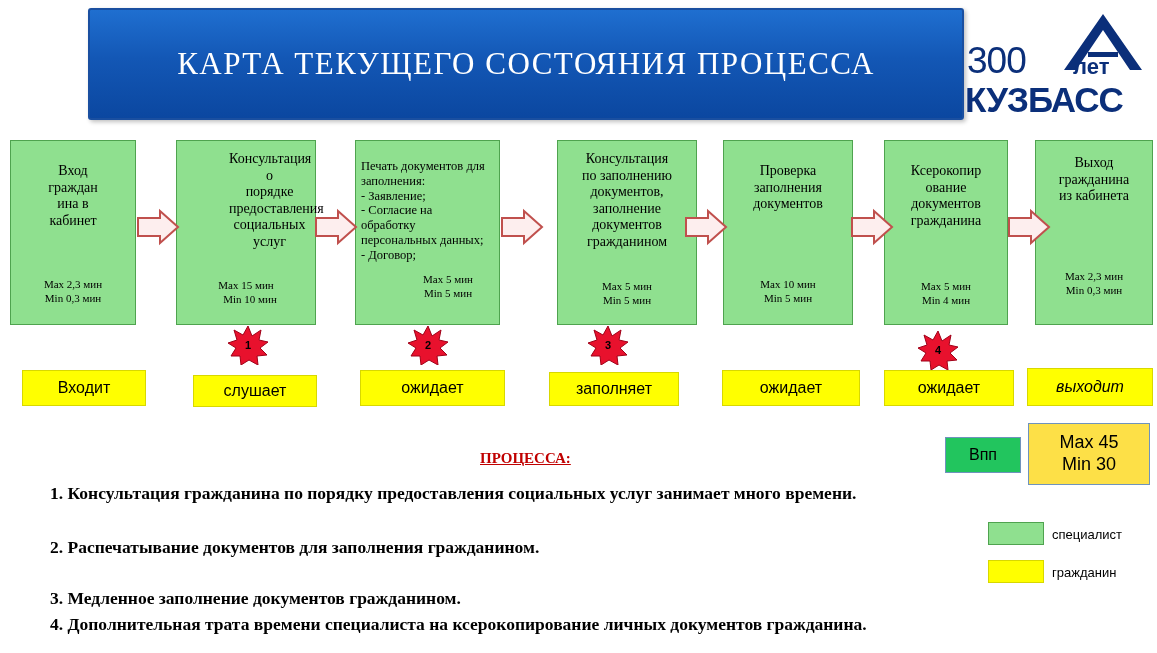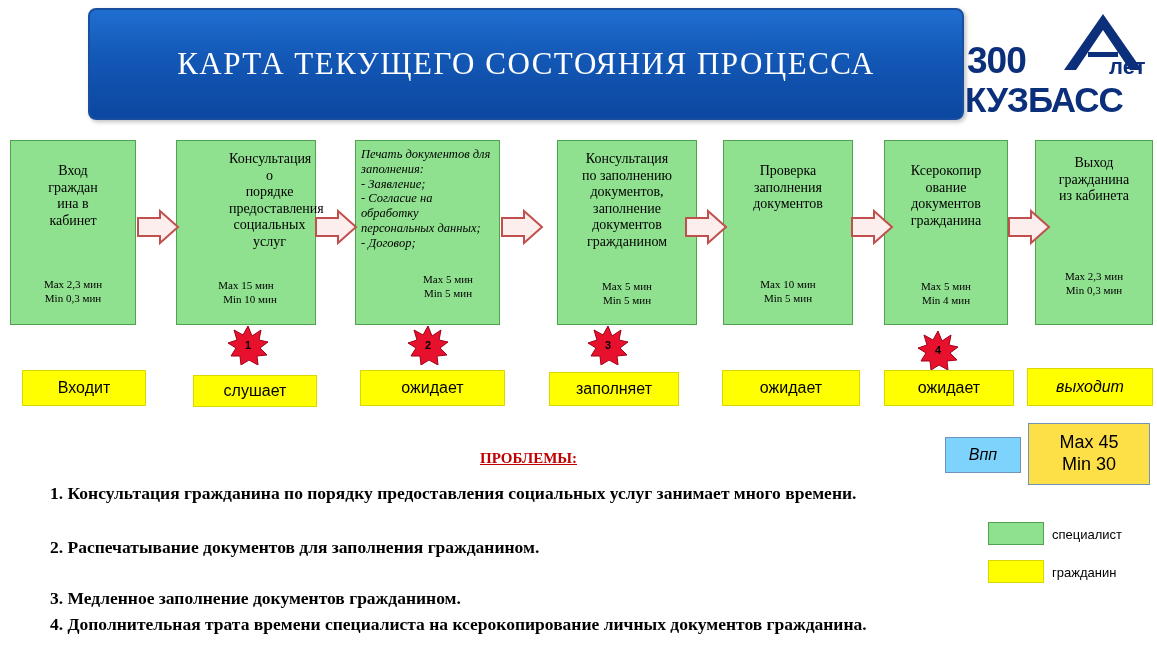--- a/index.html
+++ b/index.html
@@ -22,21 +22,21 @@
 
   
   .title-banner {
     position: absolute;
     left: 88px;
     top: 8px;
     width: 872px;
     height: 108px;
     background: linear-gradient(to bottom, #1f6fd0 0%, #1357b5 45%, #0b47a0 100%);
     border: 2px solid #1a4fa0;
-    border-radius: 8px;
+    border-radius: 3px;
     display: flex;
     align-items: center;
     justify-content: center;
     box-shadow: 2px 2px 4px rgba(0,0,0,0.25);
   }
   .title-text {
     color: #ffffff;
     font-family: "Liberation Serif", serif;
     font-size: 31px;
     letter-spacing: 1.5px;
@@ -51,34 +51,33 @@
     left: 965px;
     top: 10px;
     width: 186px;
     height: 112px;
   }
   .logo-300 {
     position: absolute;
     left: 2px;
     top: 30px;
     font-family: "Liberation Sans", sans-serif;
-    font-weight: bold;
+    font-weight: normal;
     font-size: 37px;
     color: #0b2f7a;
     letter-spacing: -1px;
   }
   .logo-let {
     position: absolute;
     left: 108px;
     top: 44px;
     font-family: "Liberation Sans", sans-serif;
     font-weight: bold;
     font-size: 22px;
     color: #0b2f7a;
-    margin-left: 36px;
   }
   .logo-kuzbass {
     position: absolute;
     left: 0px;
     top: 70px;
     font-family: "Liberation Sans", sans-serif;
     font-weight: bold;
     font-size: 35px;
     color: #0b2f7a;
     letter-spacing: -1px;
@@ -103,22 +102,21 @@
   .proc-title {
     text-align: center;
     font-size: 14px;
     line-height: 1.18;
     padding: 8px 5px 0 5px;
     white-space: pre-line;
   }
   .proc-title.left {
     text-align: left;
     font-size: 12.5px;
-    padding: 6px 4px 0 5px;
-    font-style: italic;
+    padding: 18px 4px 0 5px;
   }
   .proc-times {
     position: absolute;
     left: 0;
     right: 0;
     text-align: center;
     font-size: 11px;
     line-height: 1.3;
     white-space: pre-line;
   }
@@ -183,29 +181,28 @@
     line-height: 1.25;
   }
 
   
   .vpp-box {
     position: absolute;
     left: 945px;
     top: 437px;
     width: 74px;
     height: 34px;
-    background: #7dd3fc;
+    background: #22c55e;
     border: 1px solid #6f93bd;
     display: flex;
     align-items: center;
     justify-content: center;
     font-family: "Liberation Sans", sans-serif;
     font-size: 16px;
     color: #000;
-    font-style: italic;
   }
   .maxmin-box {
     position: absolute;
     left: 1028px;
     top: 423px;
     width: 120px;
     height: 60px;
     background: #fde047;
     border: 1px solid #6f93bd;
     display: flex;
@@ -358,21 +355,21 @@
   <div class="star-num" style="left:918px; top:330px;">4</div>
 
   <div class="yellow-box" style="left:22px; top:370px; width:124px; height:36px;">Входит</div>
   <div class="yellow-box" style="left:193px; top:375px; width:124px; height:32px;">слушает</div>
   <div class="yellow-box" style="left:360px; top:370px; width:145px; height:36px;">ожидает</div>
   <div class="yellow-box" style="left:549px; top:372px; width:130px; height:34px;">заполняет</div>
   <div class="yellow-box" style="left:722px; top:370px; width:138px; height:36px;">ожидает</div>
   <div class="yellow-box" style="left:884px; top:370px; width:130px; height:36px;">ожидает</div>
   <div class="yellow-box" style="left:1027px; top:368px; width:126px; height:38px;font-style:italic;">выходит</div>
 
-  <div class="problems-title">ПРОБЛЕМЫ:</div>
+  <div class="problems-title">ПРОЦЕССА:</div>
 
   <div class="problem-line" style="left:50px; top:483px; width:900px;">1. Консультация гражданина по  порядку предоставления социальных услуг занимает много времени.</div>
   <div class="problem-line" style="left:50px; top:537px; width:900px;">2. Распечатывание документов для заполнения гражданином.</div>
   <div class="problem-line" style="left:50px; top:556px; width:900px;margin-top:32px;">3. Медленное заполнение документов гражданином.</div>
   <div class="problem-line" style="left:50px; top:614px; width:1060px;">4. Дополнительная трата  времени специалиста на ксерокопирование личных документов гражданина.</div>
 
   <div class="vpp-box">Впп</div>
   <div class="maxmin-box">
     <div>Max 45</div>
     <div>Min 30</div>

